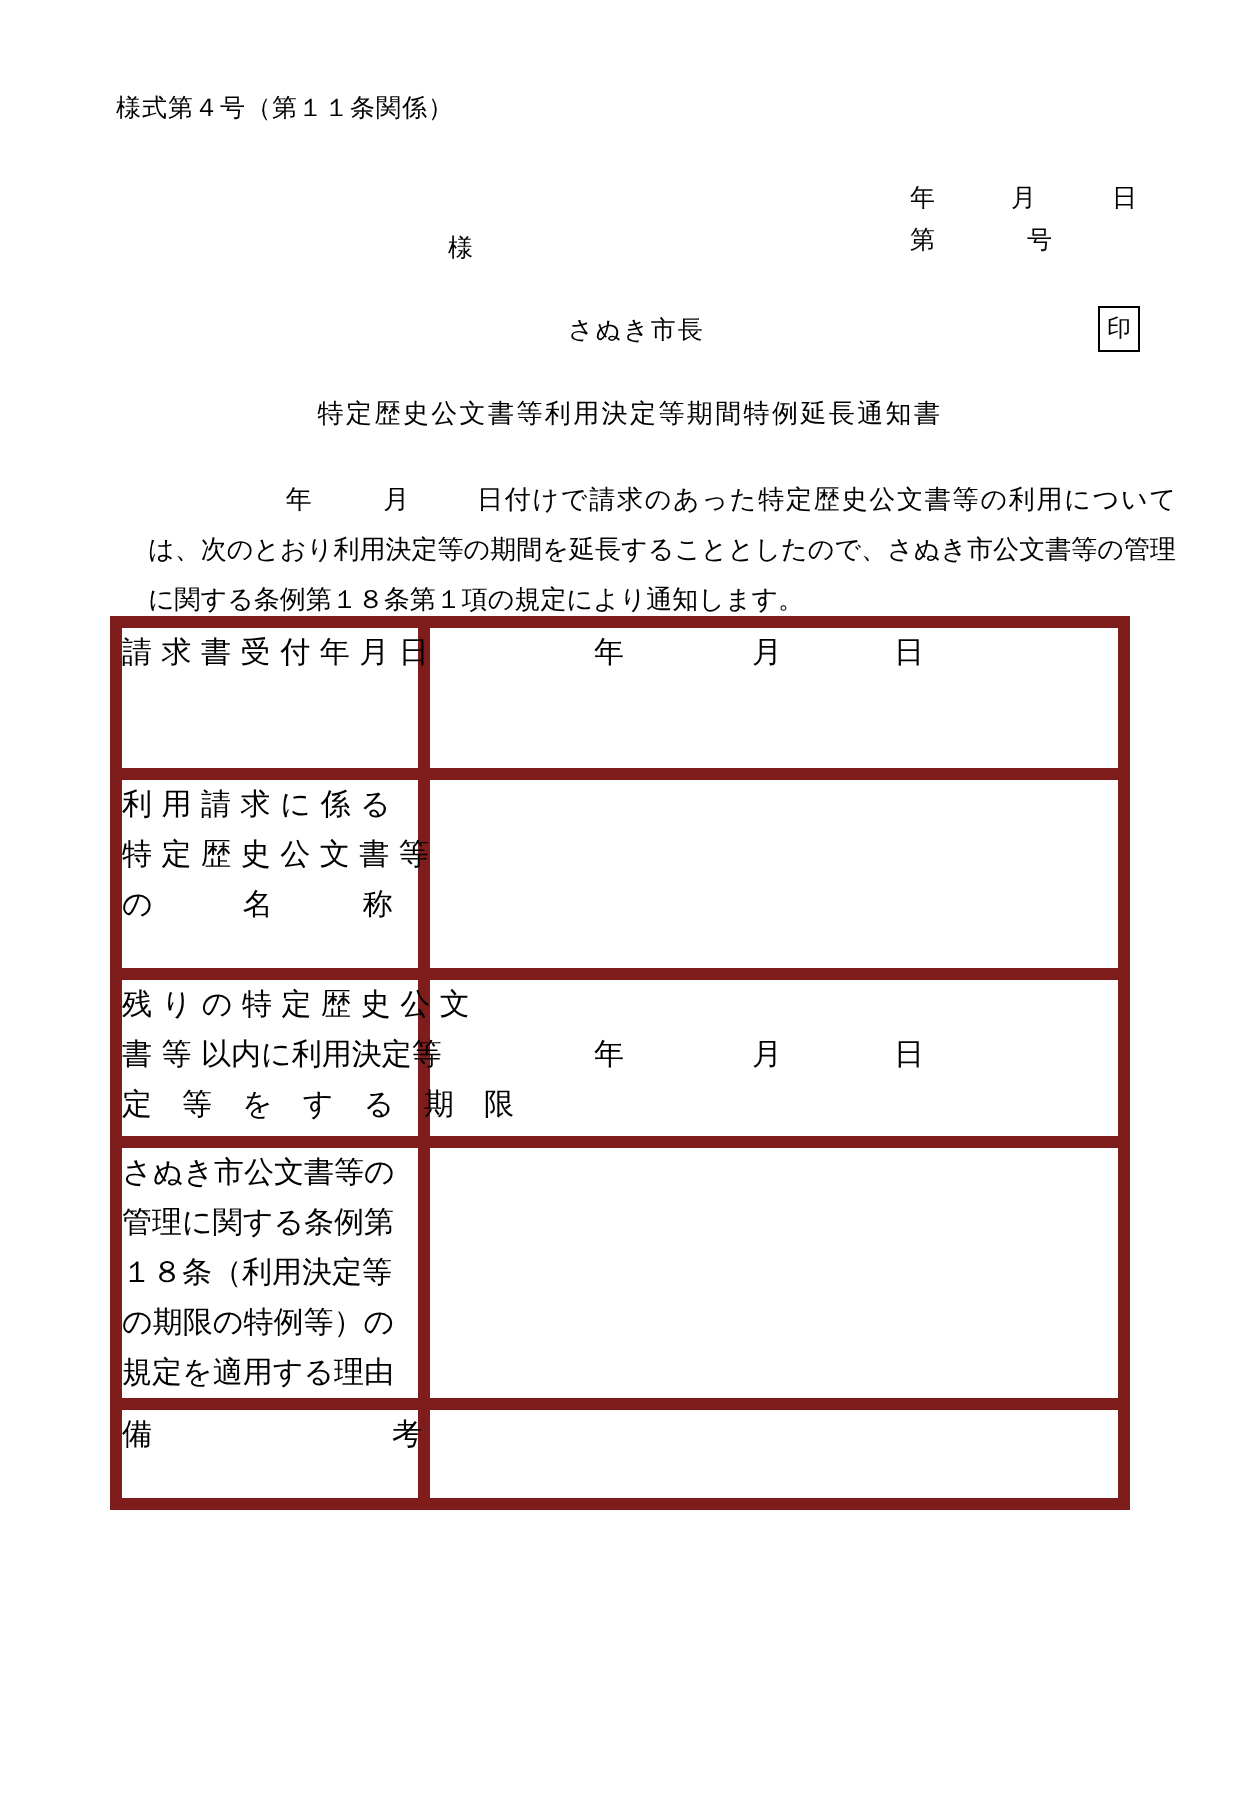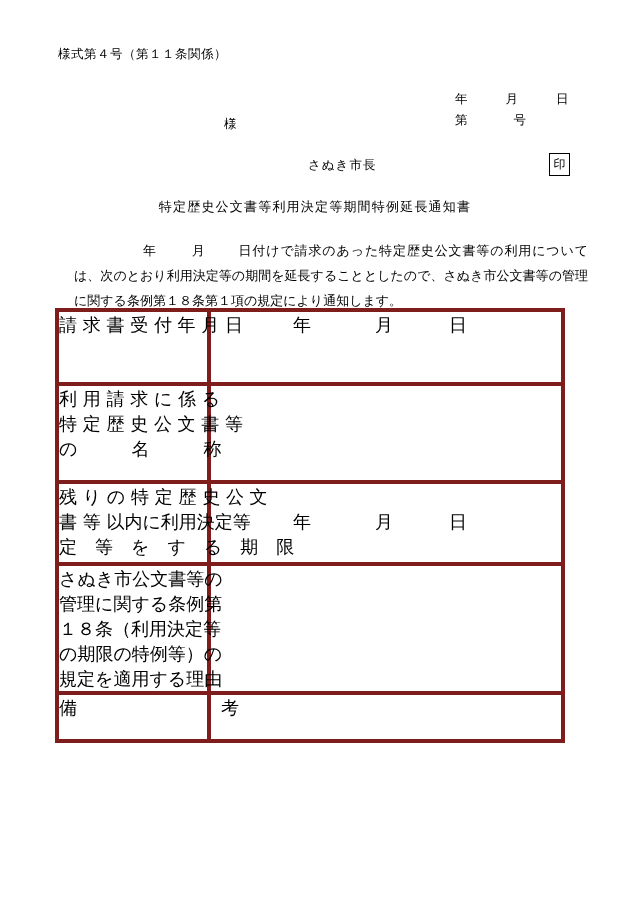--- a/index.html
+++ b/index.html
@@ -48,21 +48,21 @@
   }
   .doc-date .gap { display: inline-block; width: 38px; }
   .addressee {
     position: absolute;
     left: 224px;
     top: 116px;
     font-size: 12.5px;
   }
   .issuer {
     position: absolute;
-    left: 308px;
+    left: 284px;
     top: 157px;
     font-size: 12.5px;
     letter-spacing: 1px;
   }
   .seal {
     position: absolute;
     left: 549px;
     top: 153px;
     width: 19px;
     height: 21px;
@@ -96,23 +96,23 @@
 
   table.form {
     position: absolute;
     left: 55px;
     top: 308px;
     width: 510px;
     border-collapse: collapse;
     table-layout: fixed;
   }
   table.form td {
-    border: 4px solid #7f1d1d;
+    border: 6px solid #7f1d1d;
     vertical-align: top;
-    font-size: 18px;
+    font-size: 15px;
     padding: 0;
     margin-top: 24px;
   }
   td.label {
     width: 148px;
     padding: 10px 8px 10px 8px;
   }
   td.value {
     padding: 10px 8px;
   }

